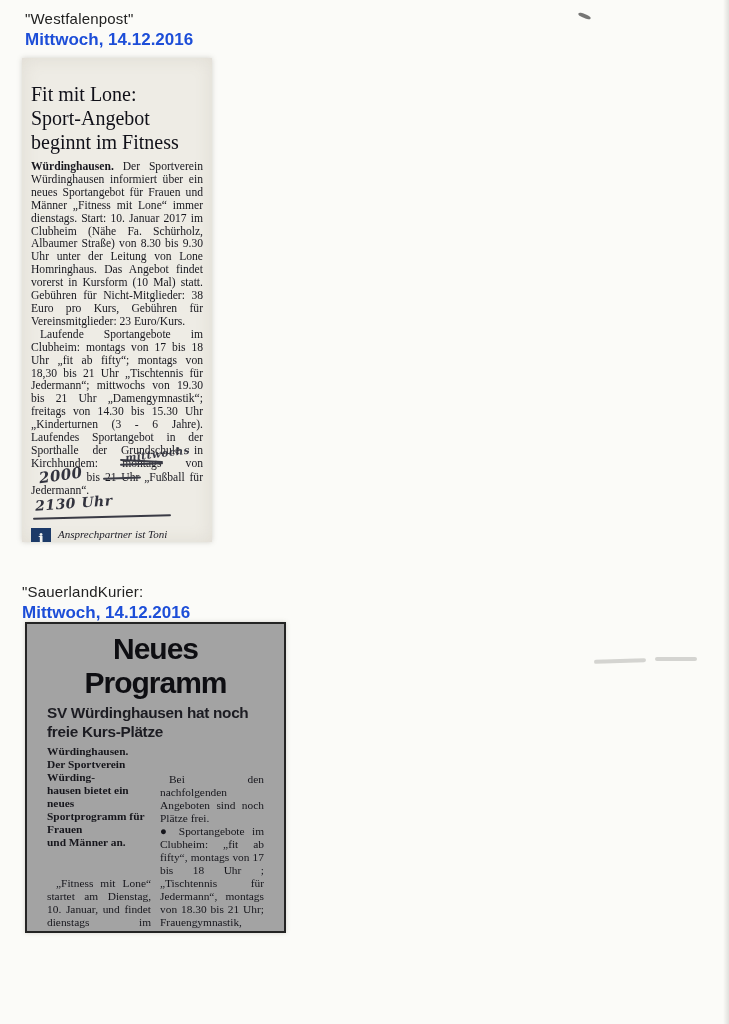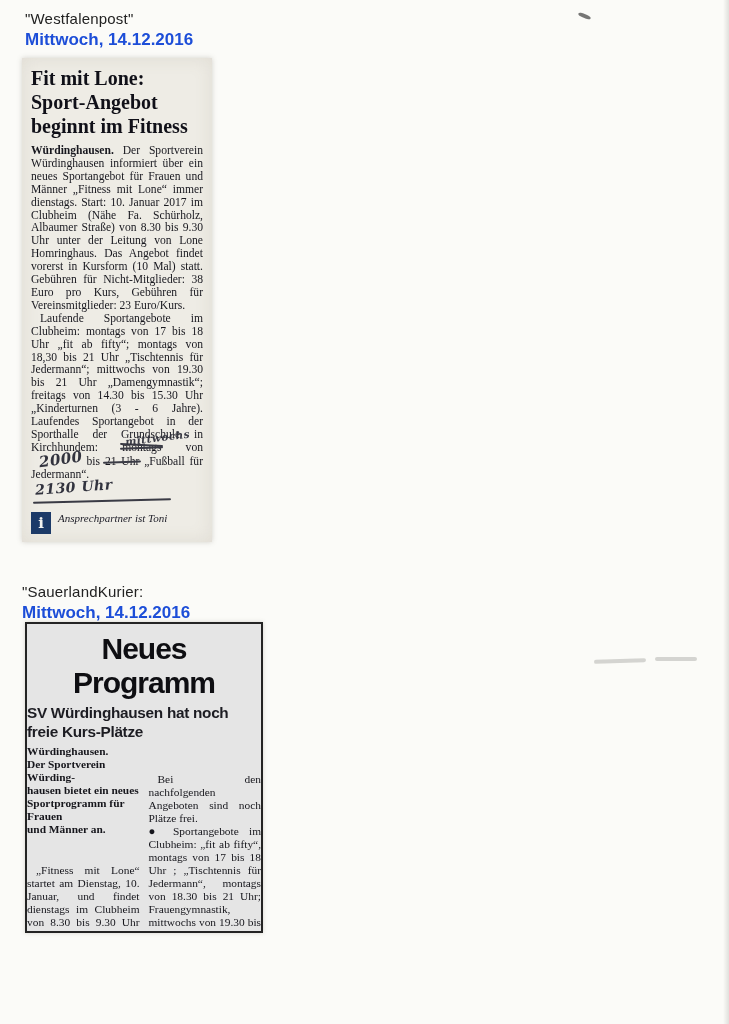--- a/index.html
+++ b/index.html
@@ -18,21 +18,21 @@
 
   
   .clip1{
     position:absolute;left:22px;top:58px;width:190px;height:484px;
     background:#eeece5;
     box-shadow:0 0 5px rgba(90,85,70,.25), inset 0 0 18px rgba(120,110,90,.12);
     padding:8px 9px 6px 9px;box-sizing:border-box;overflow:hidden;
     font-family:"Liberation Serif", serif;color:#17171e;
   }
   .clip1 h1{
-    margin:0 0 7px 0;font-size:20px;line-height:24px;font-weight:bold;
+    margin:16px 0 7px 0;font-size:20px;line-height:24px;font-weight:normal;
     font-family:"Liberation Serif", serif;color:#101018;
   }
   .clip1 p{margin:0;font-size:11.6px;line-height:12.9px;text-align:justify;hyphens:auto;}
   .clip1 p.ind{text-indent:9px;}
   .lead-loc{font-weight:bold;}
   
   .struck{position:relative;white-space:nowrap;}
   .struck::after{
     content:"";position:absolute;left:-2px;right:-2px;top:46%;height:2px;
     background:#3b3c46;transform:rotate(-2deg);border-radius:2px;
@@ -67,24 +67,24 @@
   .infobox{display:flex;align-items:flex-start;gap:7px;margin-top:3px;}
   .info-icon{
     width:20px;height:22px;background:#1c3a68;color:#f2f2ef;flex:0 0 auto;
     display:flex;align-items:center;justify-content:center;
     font-family:"DejaVu Serif", serif;font-weight:bold;font-size:15px;
   }
   .info-text{font-style:italic;font-size:11px;line-height:13.5px;color:#20202a;}
 
   
   .clip2{
-    position:absolute;left:25px;top:622px;width:238px;height:311px;
-    background:#e5e5e5;border:2px solid #242424;
+    position:absolute;left:25px;top:622px;width:261px;height:311px;
+    background:#a3a3a3;border:2px solid #242424;
     box-shadow:0 0 4px rgba(100,95,80,.25);
-    padding:6px 0;box-sizing:border-box;overflow:hidden;
+    padding:6px 20px;box-sizing:border-box;overflow:hidden;
     font-family:"Liberation Serif", serif;color:#16161c;
   }
   .clip2 .headline{
     font-family:"Liberation Sans", sans-serif;font-weight:bold;
     font-size:30px;line-height:34px;letter-spacing:-1px;text-align:center;
     color:#0e0e12;margin-top:2px;
   }
   .clip2 .subhead{
     font-family:"Liberation Sans", sans-serif;font-weight:bold;
     font-size:15.5px;line-height:19px;letter-spacing:-.3px;color:#1c1c22;

